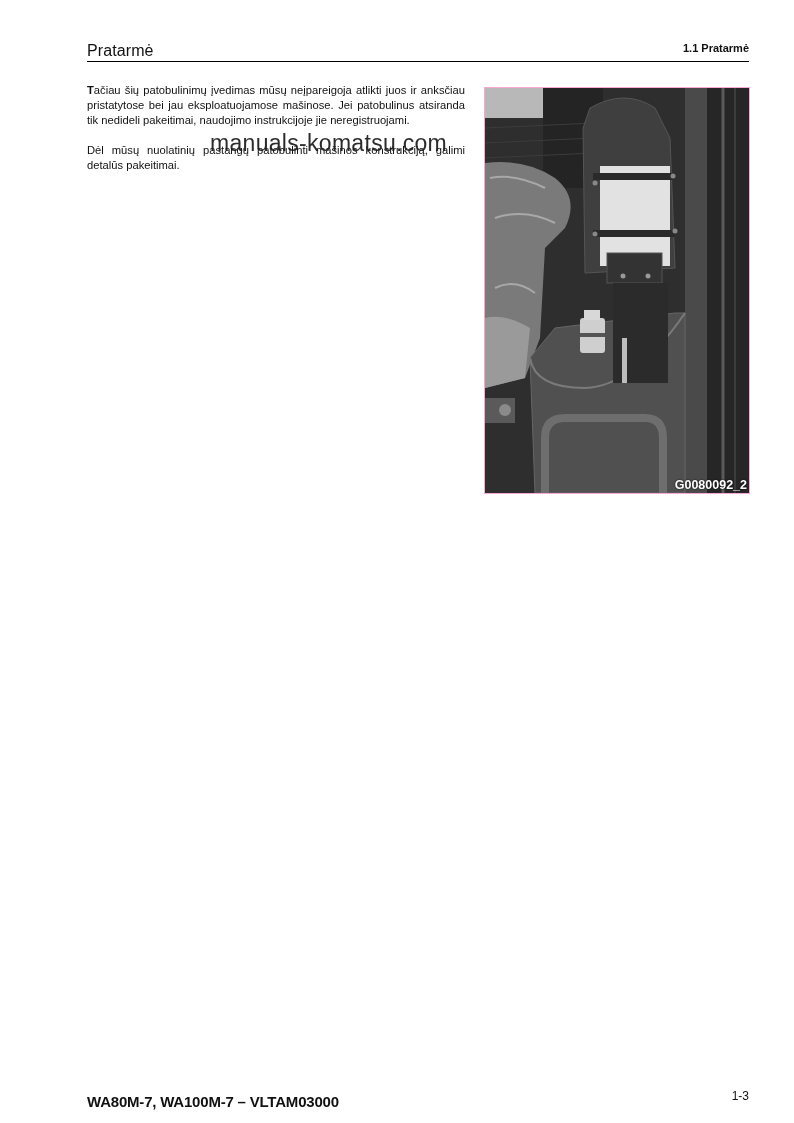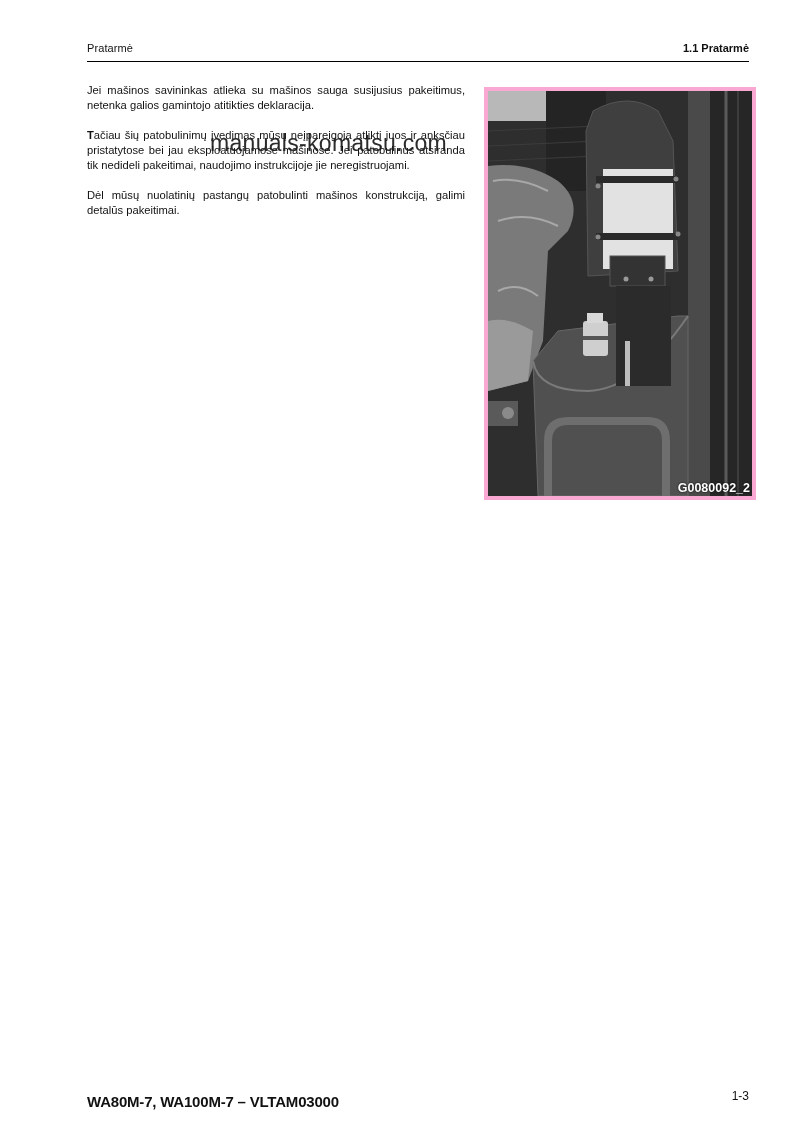--- a/index.html
+++ b/index.html
@@ -2,39 +2,39 @@
 <html><head>
   <meta charset="utf-8">
   <style>
     html, body { margin: 0; padding: 0; background: #ffffff; }
     body {
       width: 794px; height: 1123px; position: relative; overflow: hidden;
       font-family: "Liberation Sans", sans-serif; color: #111111;
     }
     .header-left {
       position: absolute; left: 87px; top: 42px;
-      font-size: 11px; letter-spacing: 0.1px;
+      font-size: 16px; letter-spacing: 0.1px;
     }
     .header-right {
       position: absolute; right: 45px; top: 42px;
       font-size: 11px; font-weight: bold;
     }
     .header-rule {
       position: absolute; left: 87px; width: 662px; top: 61px;
       height: 0; border-top: 1px solid #000;
     }
     .body-text {
       position: absolute; left: 87px; top: 83px; width: 378px;
       font-size: 11.2px; line-height: 15px; text-align: justify;
     }
     .body-text p { margin: 0 0 15px 0; }
     .para-lead { font-weight: bold; }
     .photo {
       position: absolute; left: 484px; top: 87px; width: 264px; height: 405px;
-      border: 4px solid #f9a8d4; overflow: hidden; background: #3a3a3a;
+      border: 1px solid #f9a8d4; overflow: hidden; background: #3a3a3a;
     }
     .photo svg { display: block; }
     .photo-code {
       position: absolute; right: 2px; bottom: 1px;
       color: #ffffff; font-size: 12.5px; font-weight: bold;
       font-family: "Liberation Sans", sans-serif;
       text-shadow: 0 0 2px #000;
     }
     .watermark {
       position: absolute; left: 210px; top: 130px;
@@ -52,21 +52,20 @@
     }
   </style>
 </head>
 <body>
 
 <div class="header-left">Pratarmė</div>
 <div class="header-right">1.1  Pratarmė</div>
 <div class="header-rule"></div>
 
 <div class="body-text">
-  <p>Jei mašinos savininkas atlieka su mašinos sauga susijusius pakeitimus, netenka galios gamintojo atitikties deklaracija.</p>
   <p><span class="para-lead">T</span><span>ačiau šių patobulinimų įvedimas mūsų neįpareigoja atlikti juos ir anksčiau pristatytose bei jau eksploatuojamose mašinose. Jei patobulinus atsiranda tik nedideli pakeitimai, naudojimo instrukcijoje jie neregistruojami.</span></p>
   <p>Dėl mūsų nuolatinių pastangų patobulinti mašinos konstrukciją, galimi detalūs pakeitimai.</p>
 </div>
 
 <div class="watermark">manuals-komatsu.com</div>
 
 <div class="photo">
   <svg width="264" height="405" viewBox="0 0 264 405">
     <rect x="0" y="0" width="264" height="405" fill="#2e2e2e"></rect>
 

